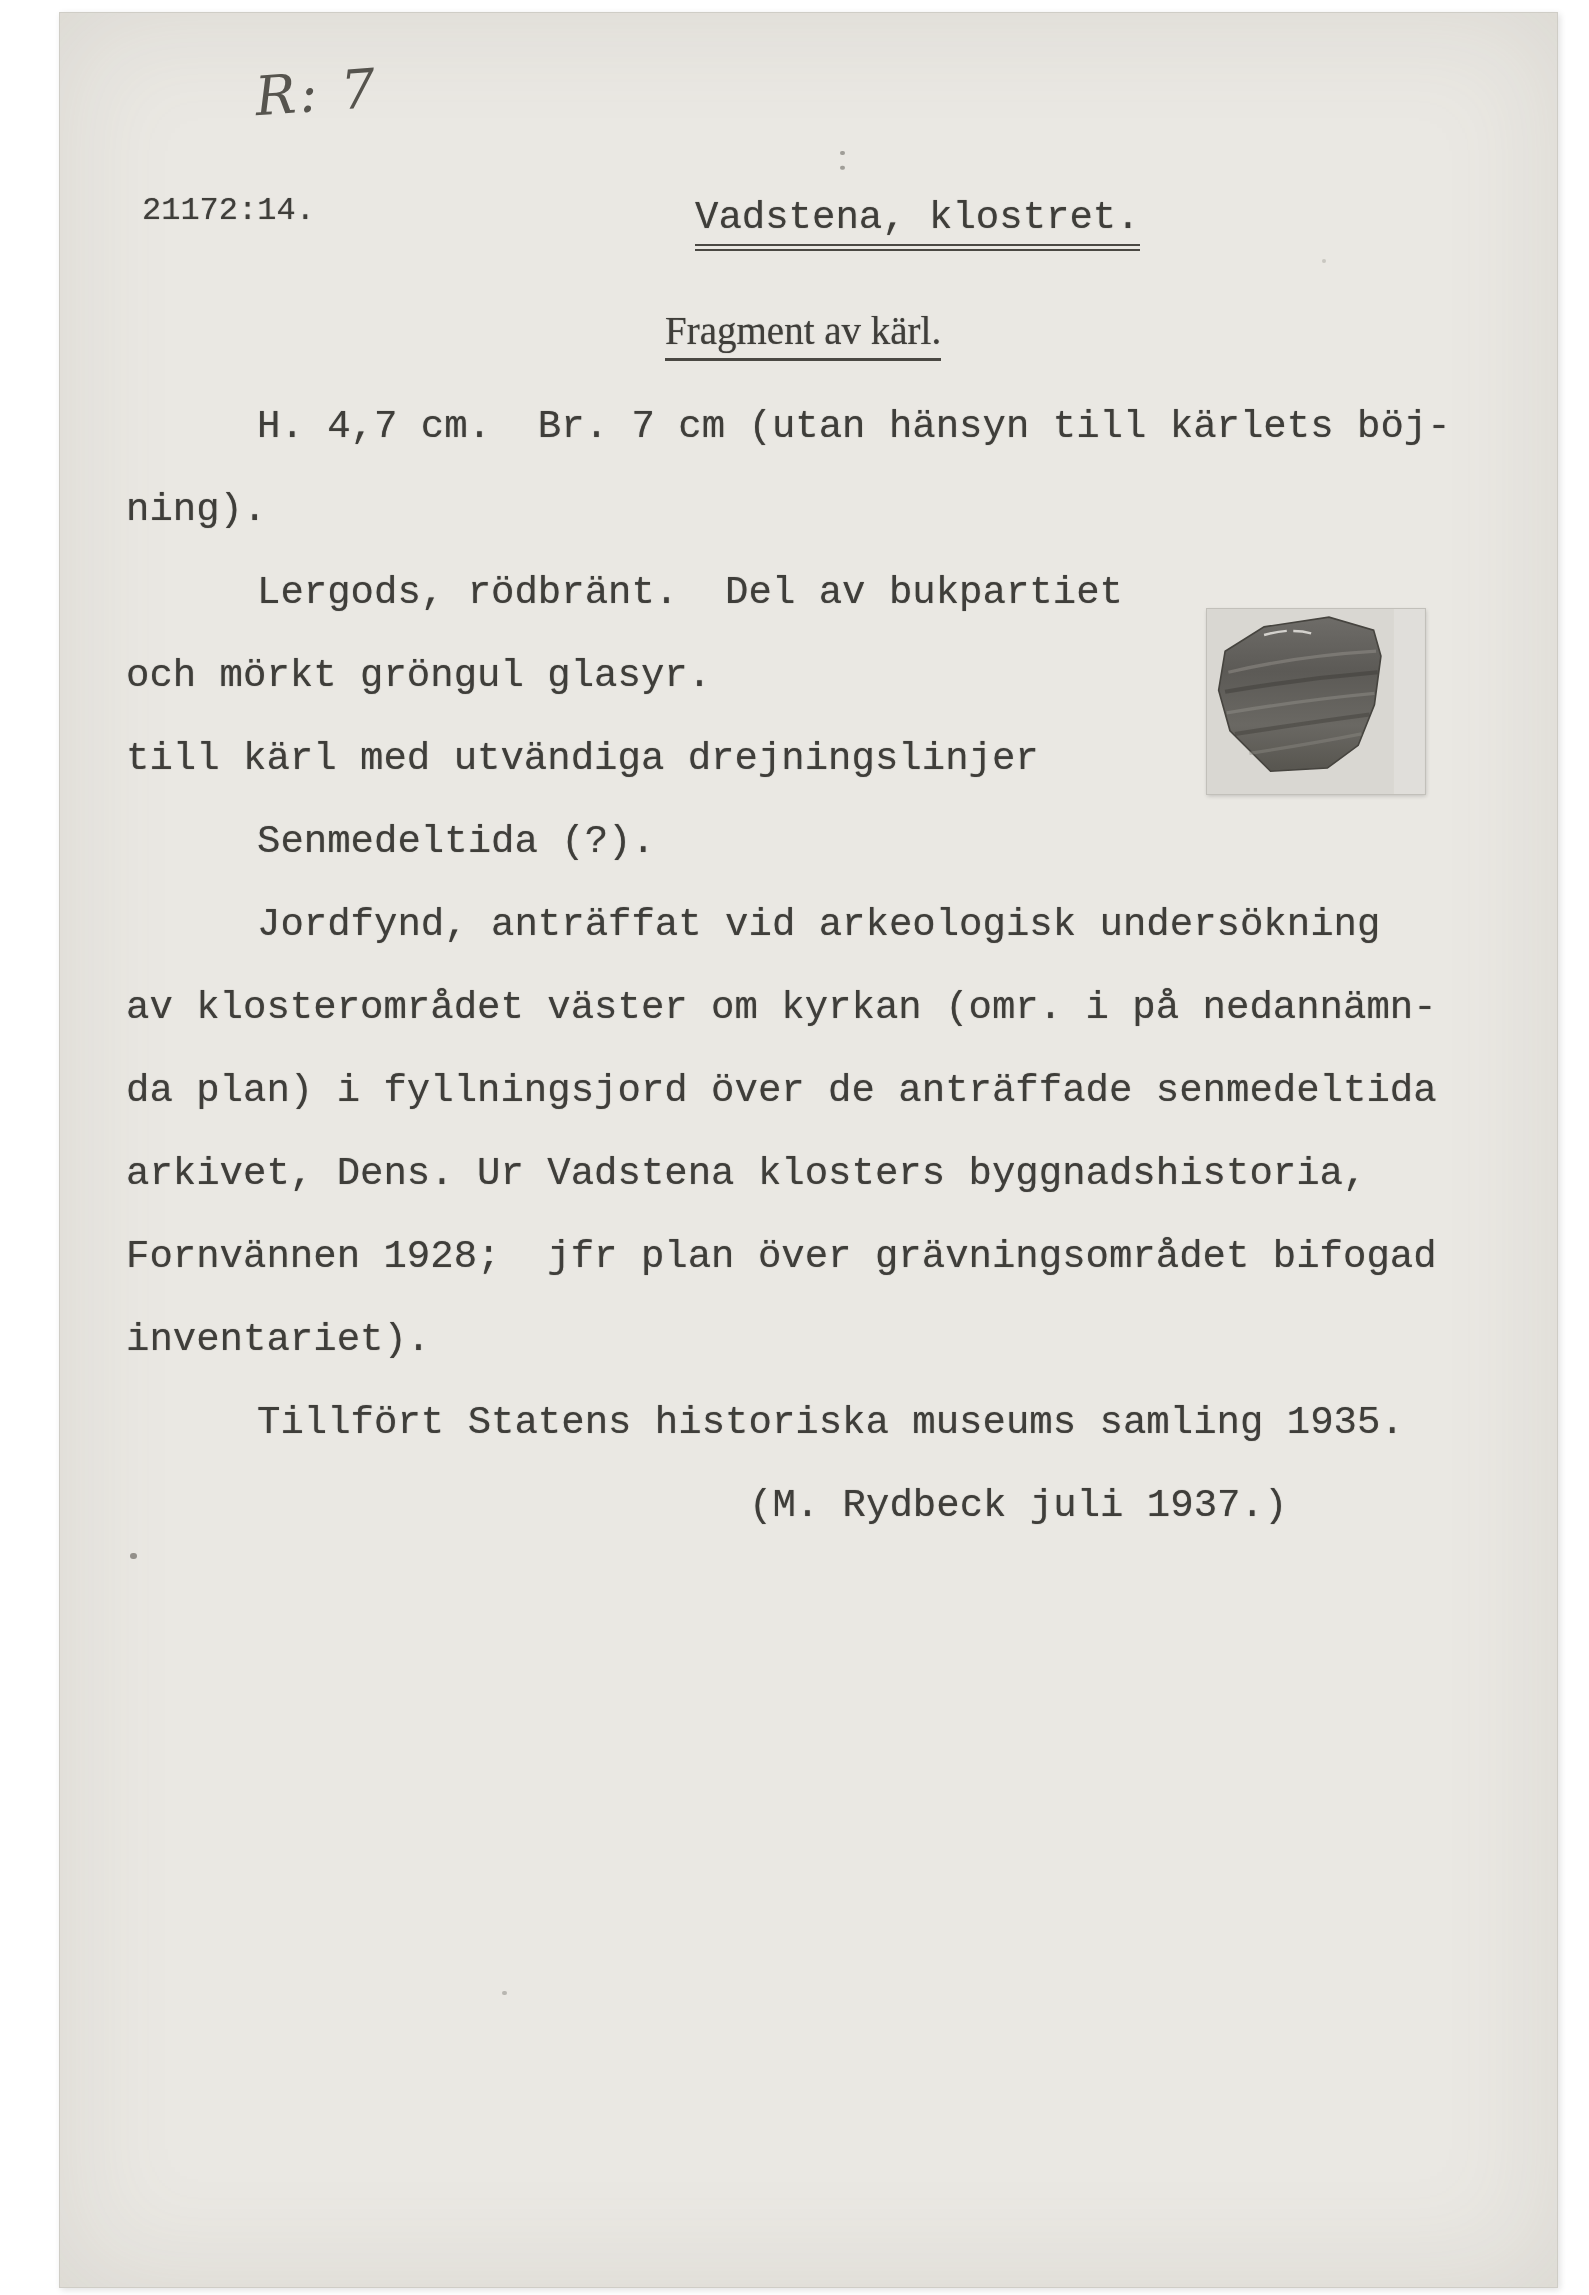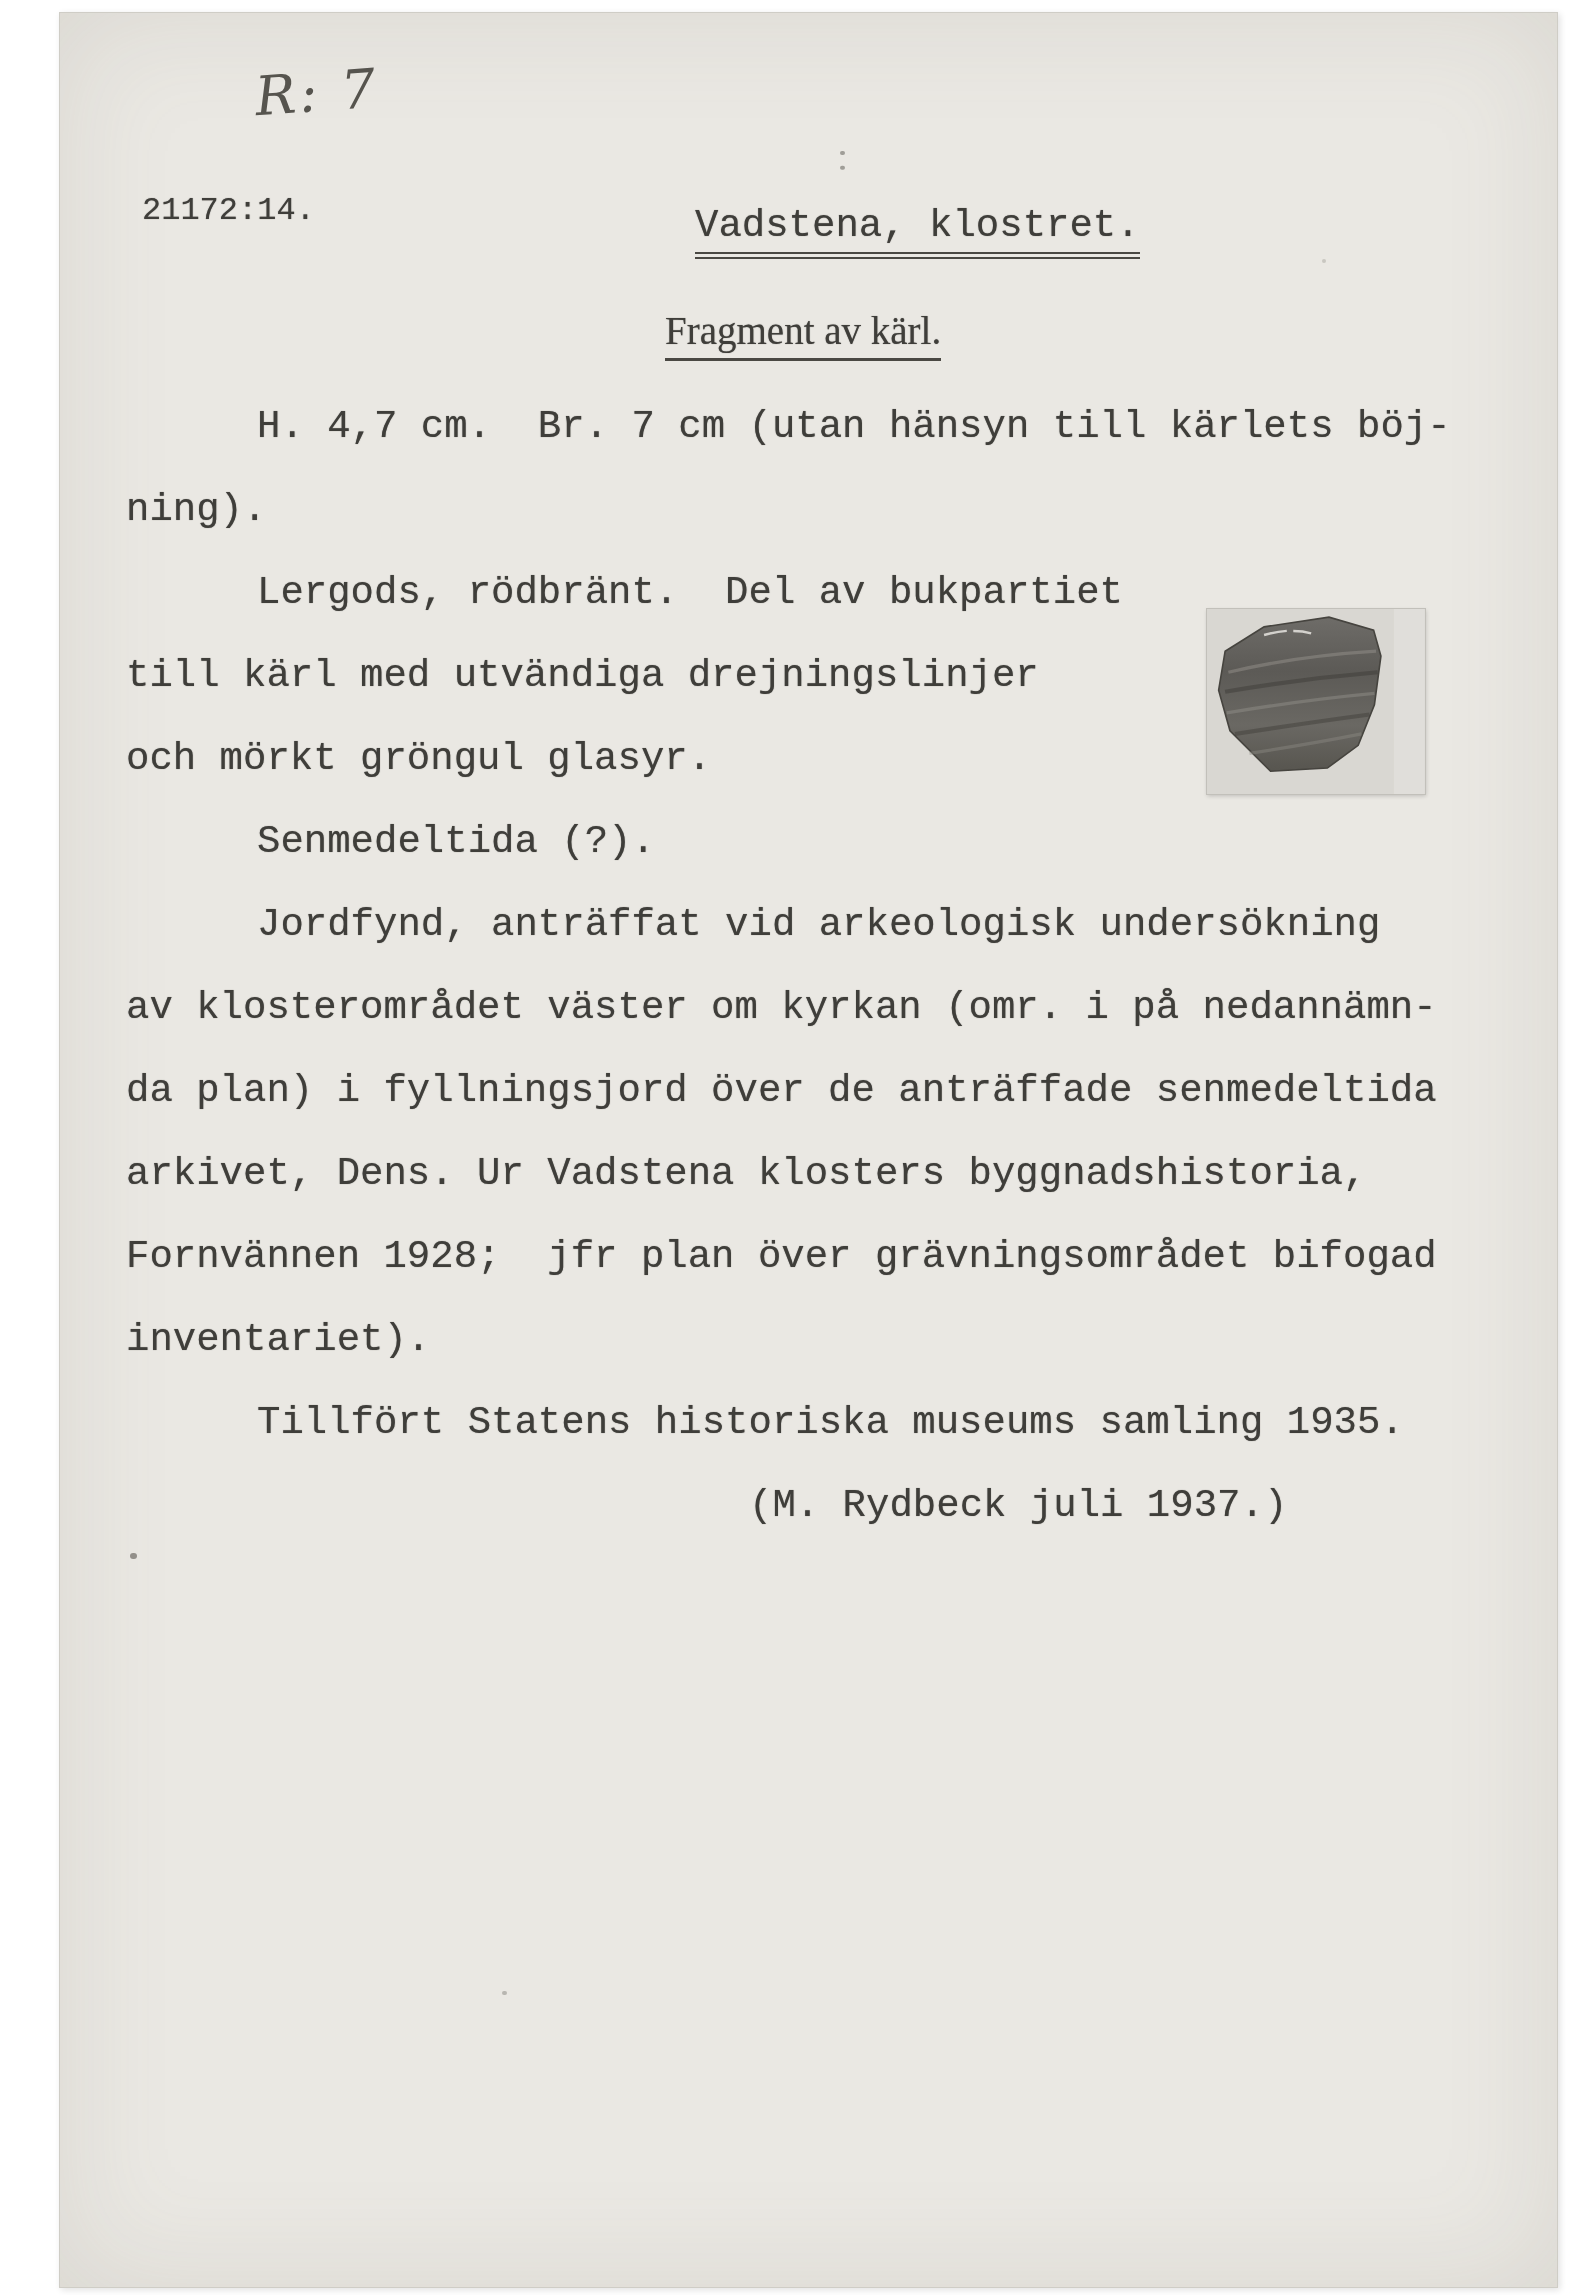--- a/index.html
+++ b/index.html
@@ -27,21 +27,21 @@
     font-style: italic;
     font-size: 54px;
     color: #56544e;
     transform: rotate(-4deg);
     letter-spacing: 3.3px;
   }
 
   .header-row { position: absolute; left: 66px; top: 179px; right: 33px; height: 82px; }
   .catalog-number { position: absolute; left: 16px; top: 0; font-size: 32px; }
   .doc-title {
-    position: absolute; left: 569px; top: 12px;
+    position: absolute; left: 569px; top: 4px;
     font-size: 39px;
     padding-bottom: 4.9px;
     border-bottom: 7.4px double #4a4843;
     text-align: center;
   }
   .doc-subtitle {
     position: absolute; left: 605px; top: 295px;
     font-size: 39px;
     padding-bottom: 5.7px;
     border-bottom: 3.3px solid #4a4843;
@@ -91,22 +91,22 @@
     <div class="catalog-number ink">21172:14.</div>
     <div class="doc-title ink">Vadstena, klostret.</div>
   </div>
 
   <div class="doc-subtitle ink">Fragment av kärl.</div>
 
   <div class="body-text">
     <div class="line indent ink">H. 4,7 cm.  Br. 7 cm (utan hänsyn till kärlets böj-</div>
     <div class="line ink">ning).</div>
     <div class="line indent ink">Lergods, rödbränt.  Del av bukpartiet</div>
+    <div class="line ink">och mörkt gröngul glasyr.</div>
     <div class="line ink">till kärl med utvändiga drejningslinjer</div>
-    <div class="line ink">och mörkt gröngul glasyr.</div>
     <div class="line indent ink">Senmedeltida (?).</div>
     <div class="line indent ink">Jordfynd, anträffat vid arkeologisk undersökning</div>
     <div class="line ink">av klosterområdet väster om kyrkan (omr. i på nedannämn-</div>
     <div class="line ink">da plan) i fyllningsjord över de anträffade senmedeltida</div>
     <div class="line ink">arkivet, Dens. Ur Vadstena klosters byggnadshistoria,</div>
     <div class="line ink">Fornvännen 1928;  jfr plan över grävningsområdet bifogad</div>
     <div class="line ink">inventariet).</div>
     <div class="line indent ink">Tillfört Statens historiska museums samling 1935.</div>
     <div class="line sig ink">(M. Rydbeck juli 1937.)</div>
   </div>

